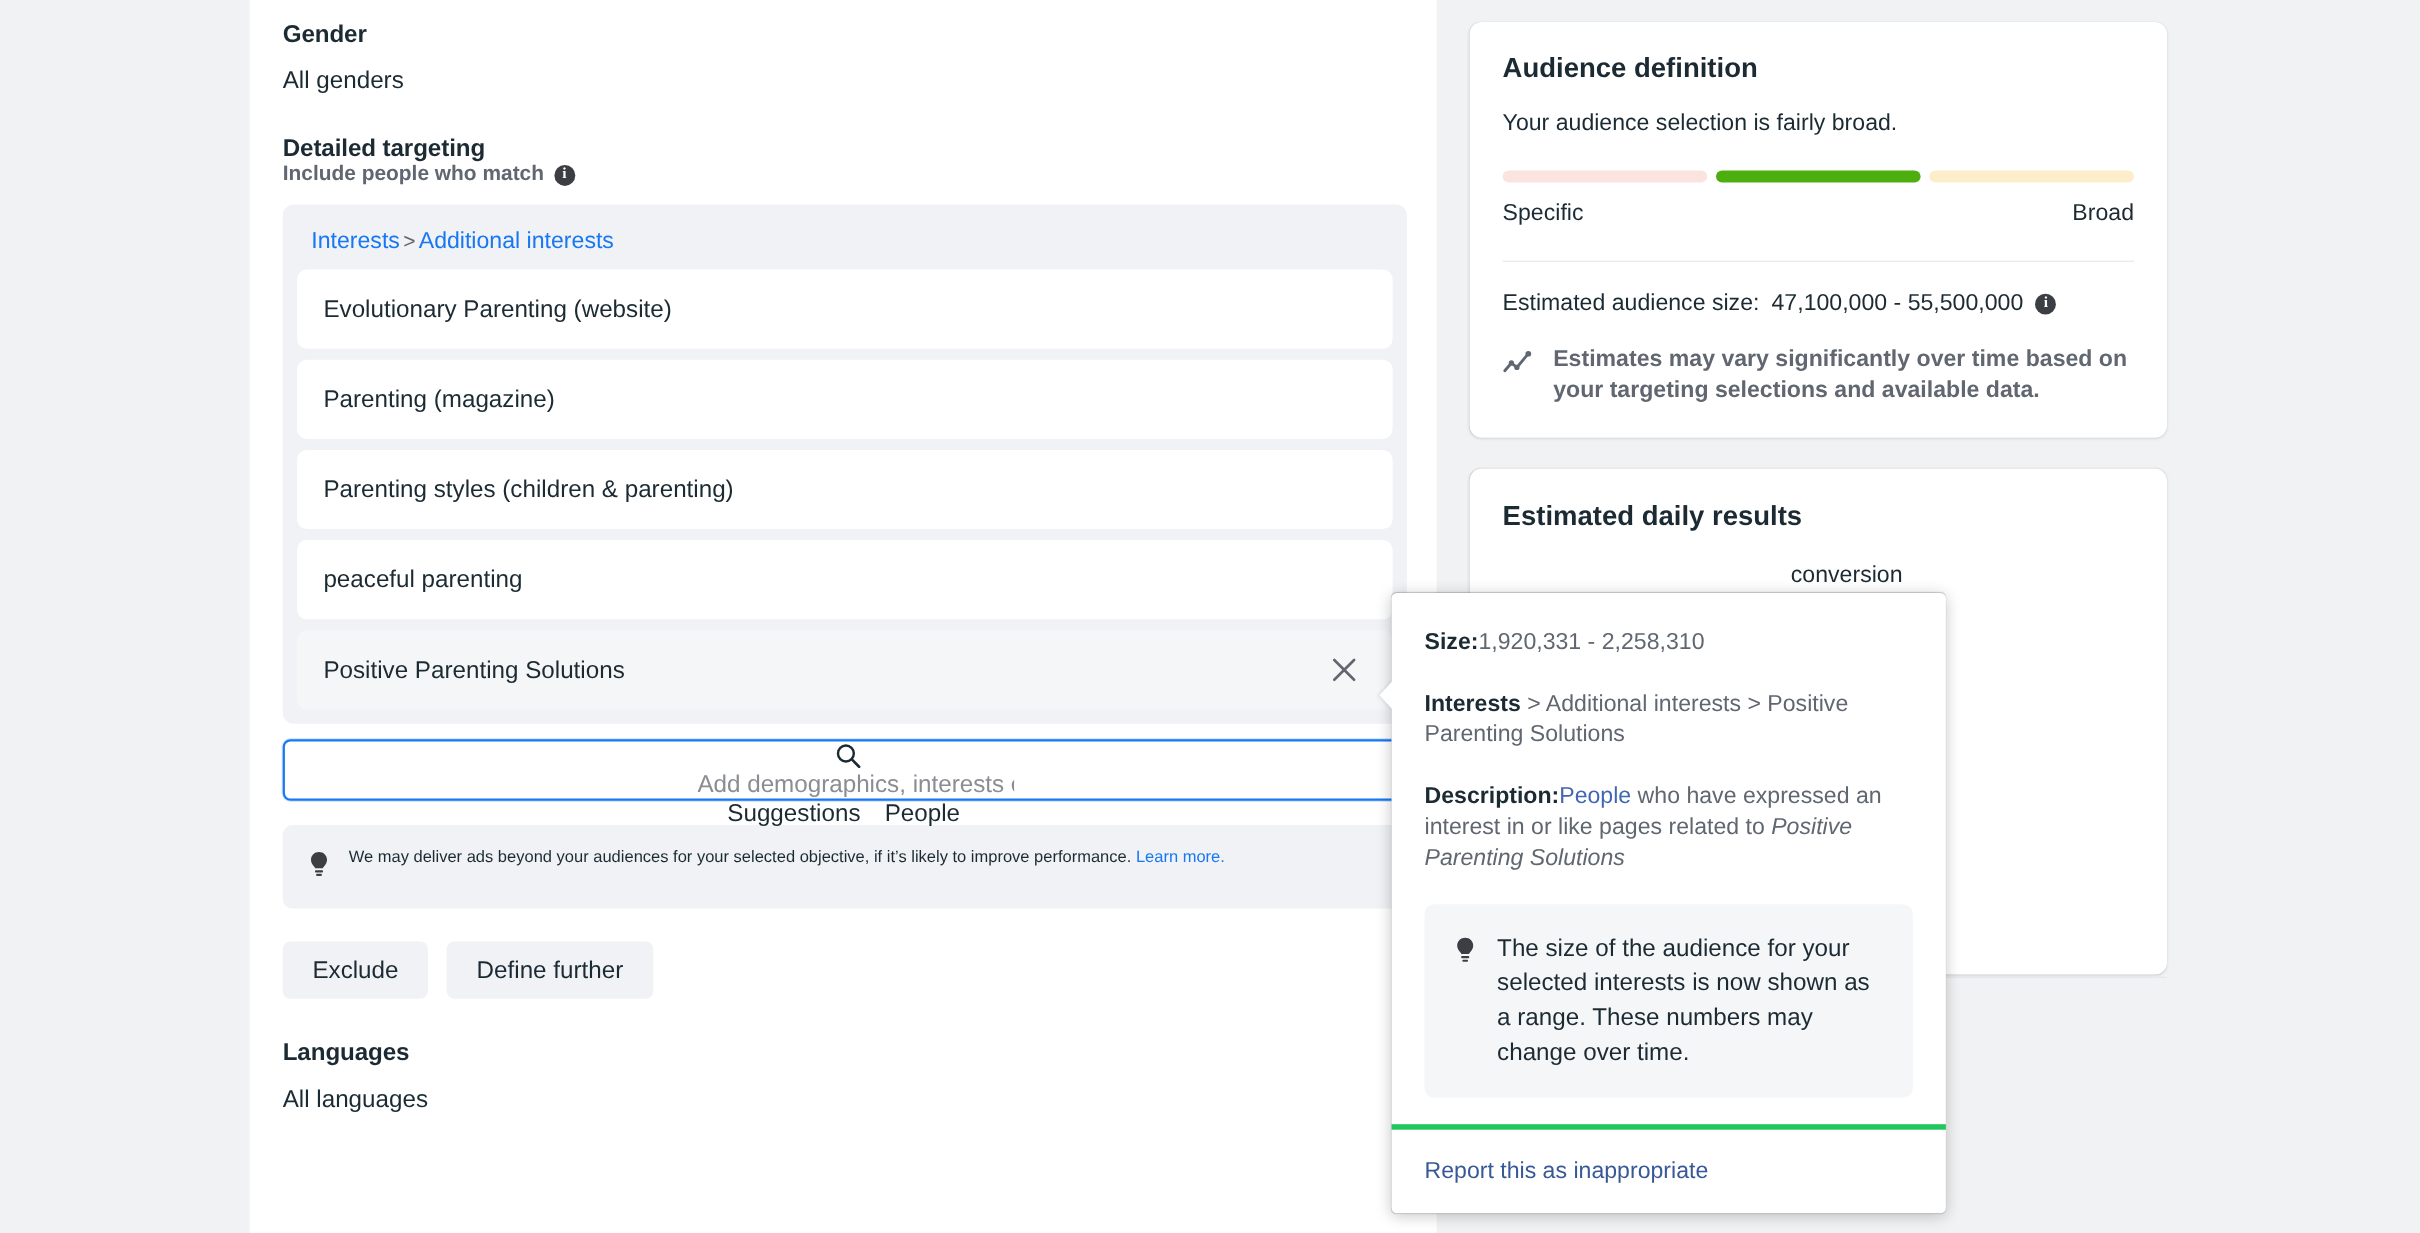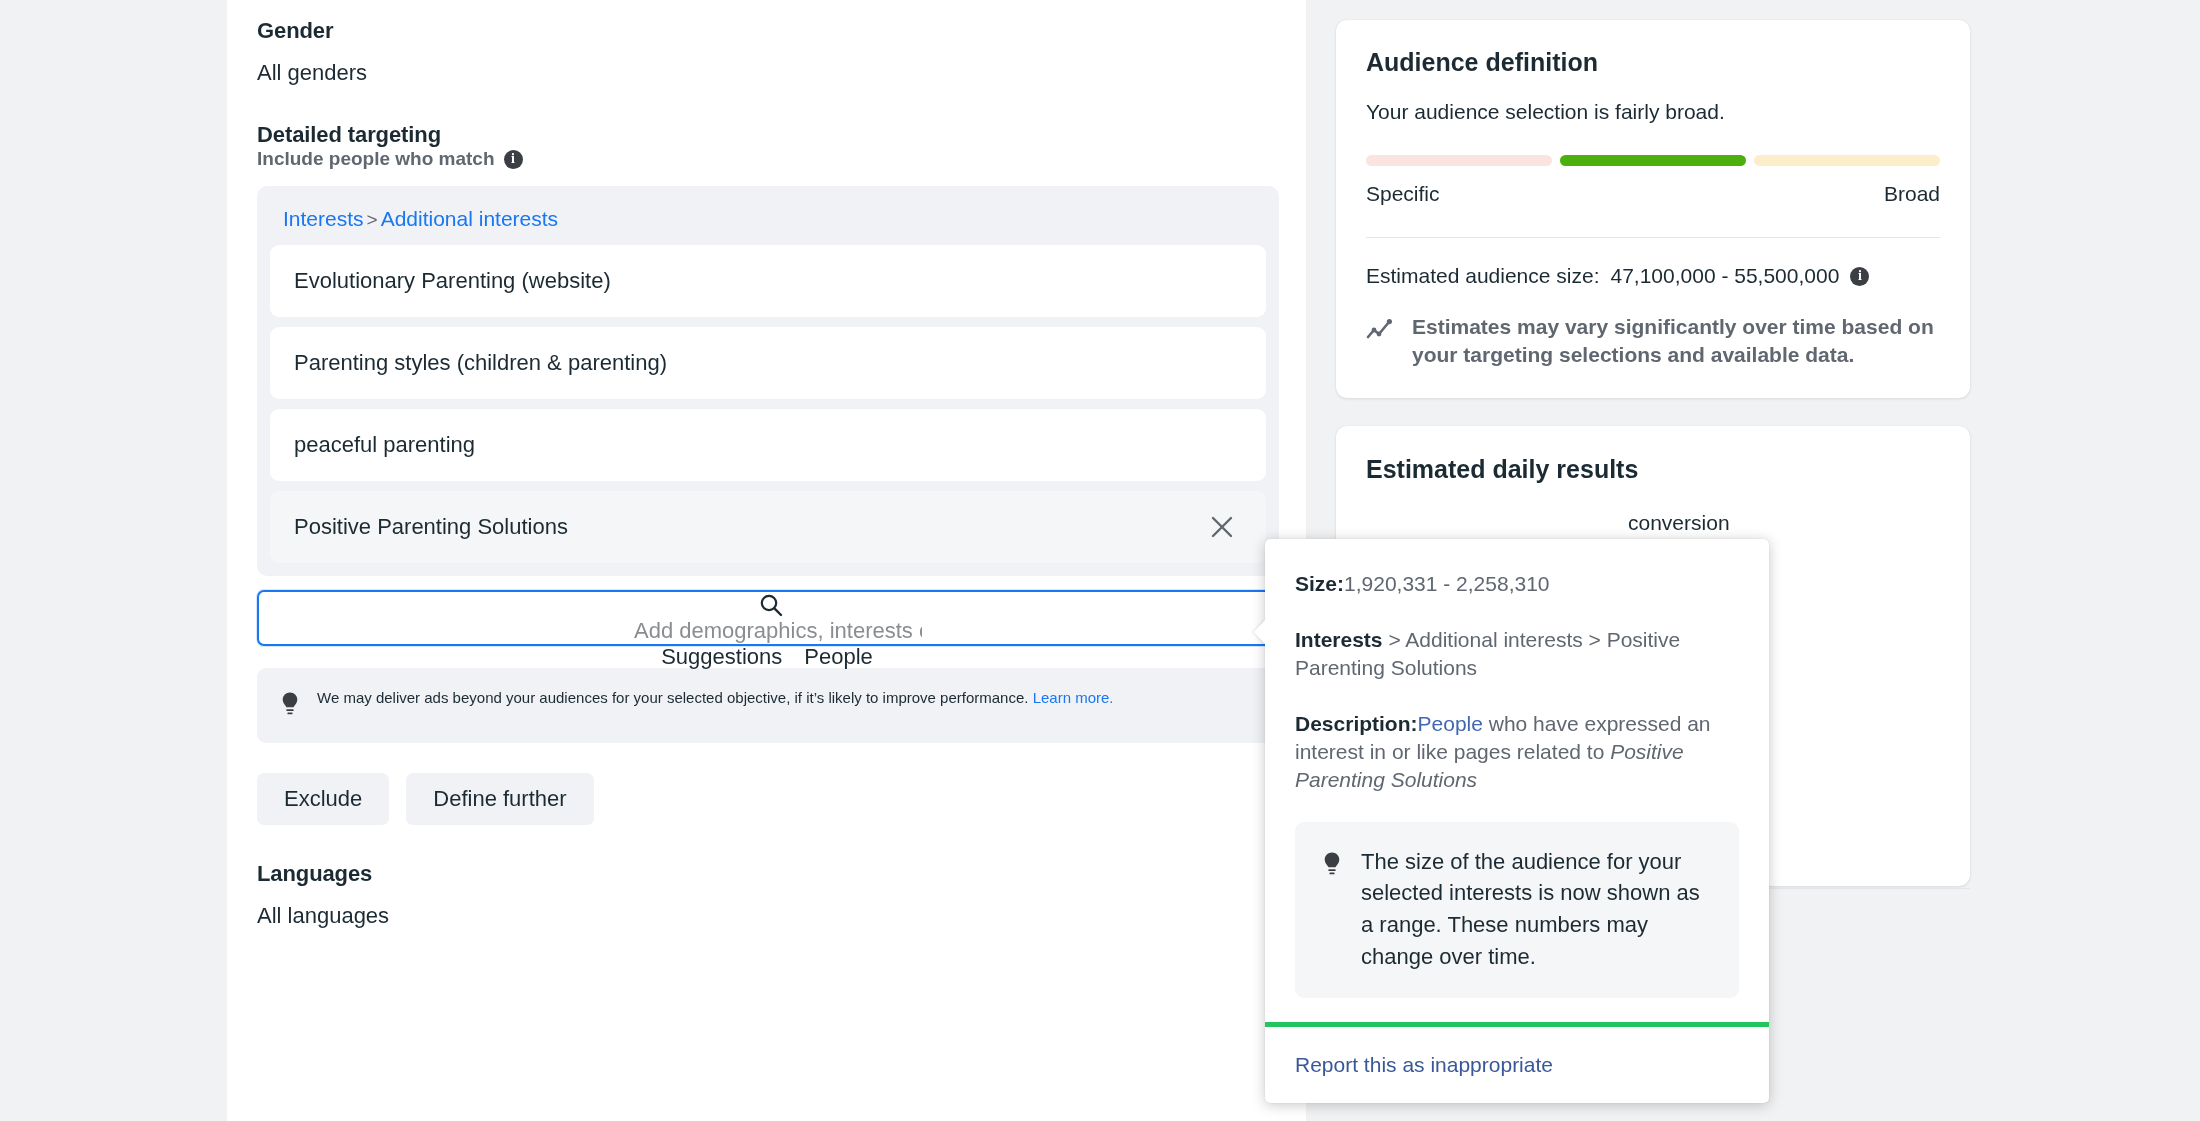--- a/index.html
+++ b/index.html
@@ -226,20 +226,23 @@
       <div class="targeting-box">
 
         <div class="breadcrumb">
           <a href="#">Interests</a><span class="sep">&gt;</span><a href="#">Additional interests</a>
         </div>
 
         <div class="interest-row">
           <span class="label">Evolutionary Parenting (website)</span>
         </div>
 
+        <div class="interest-row">
+          <span class="label">Parenting (magazine)</span>
+        </div>
 
         <div class="interest-row">
           <span class="label">Parenting styles (children &amp; parenting)</span>
         </div>
 
         <div class="interest-row">
           <span class="label">peaceful parenting</span>
         </div>
 
         <div class="interest-row selected">

